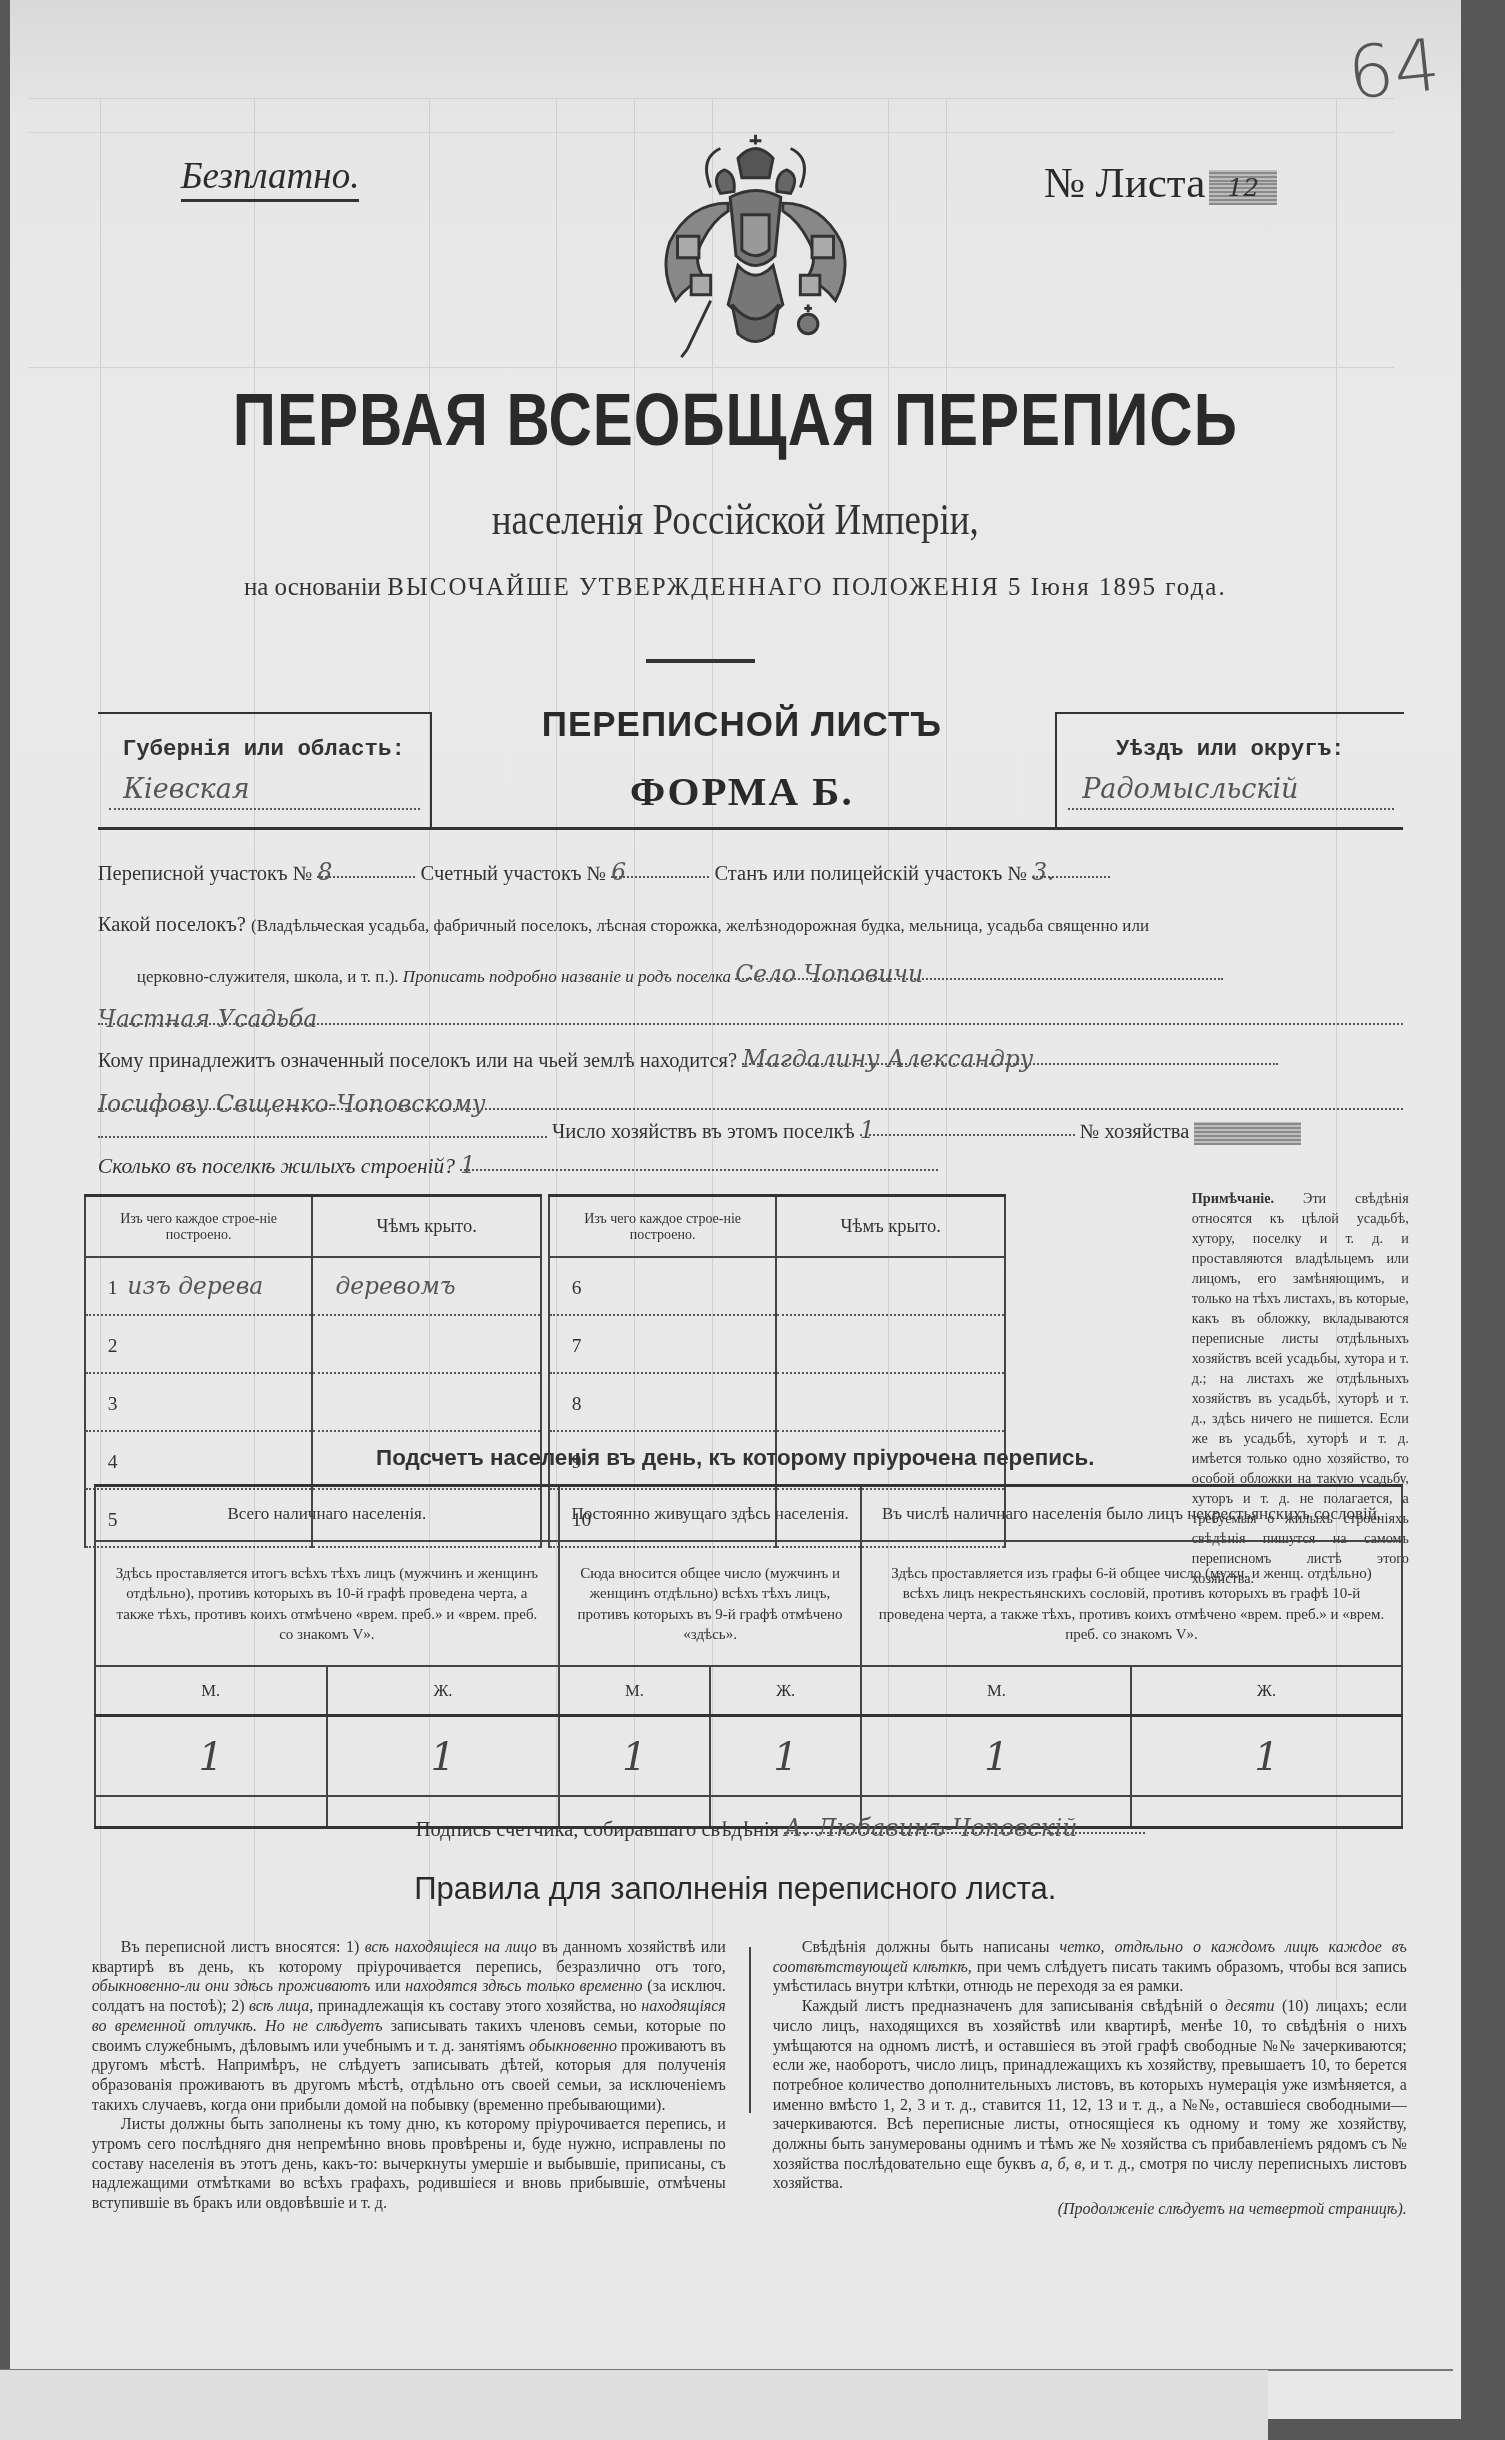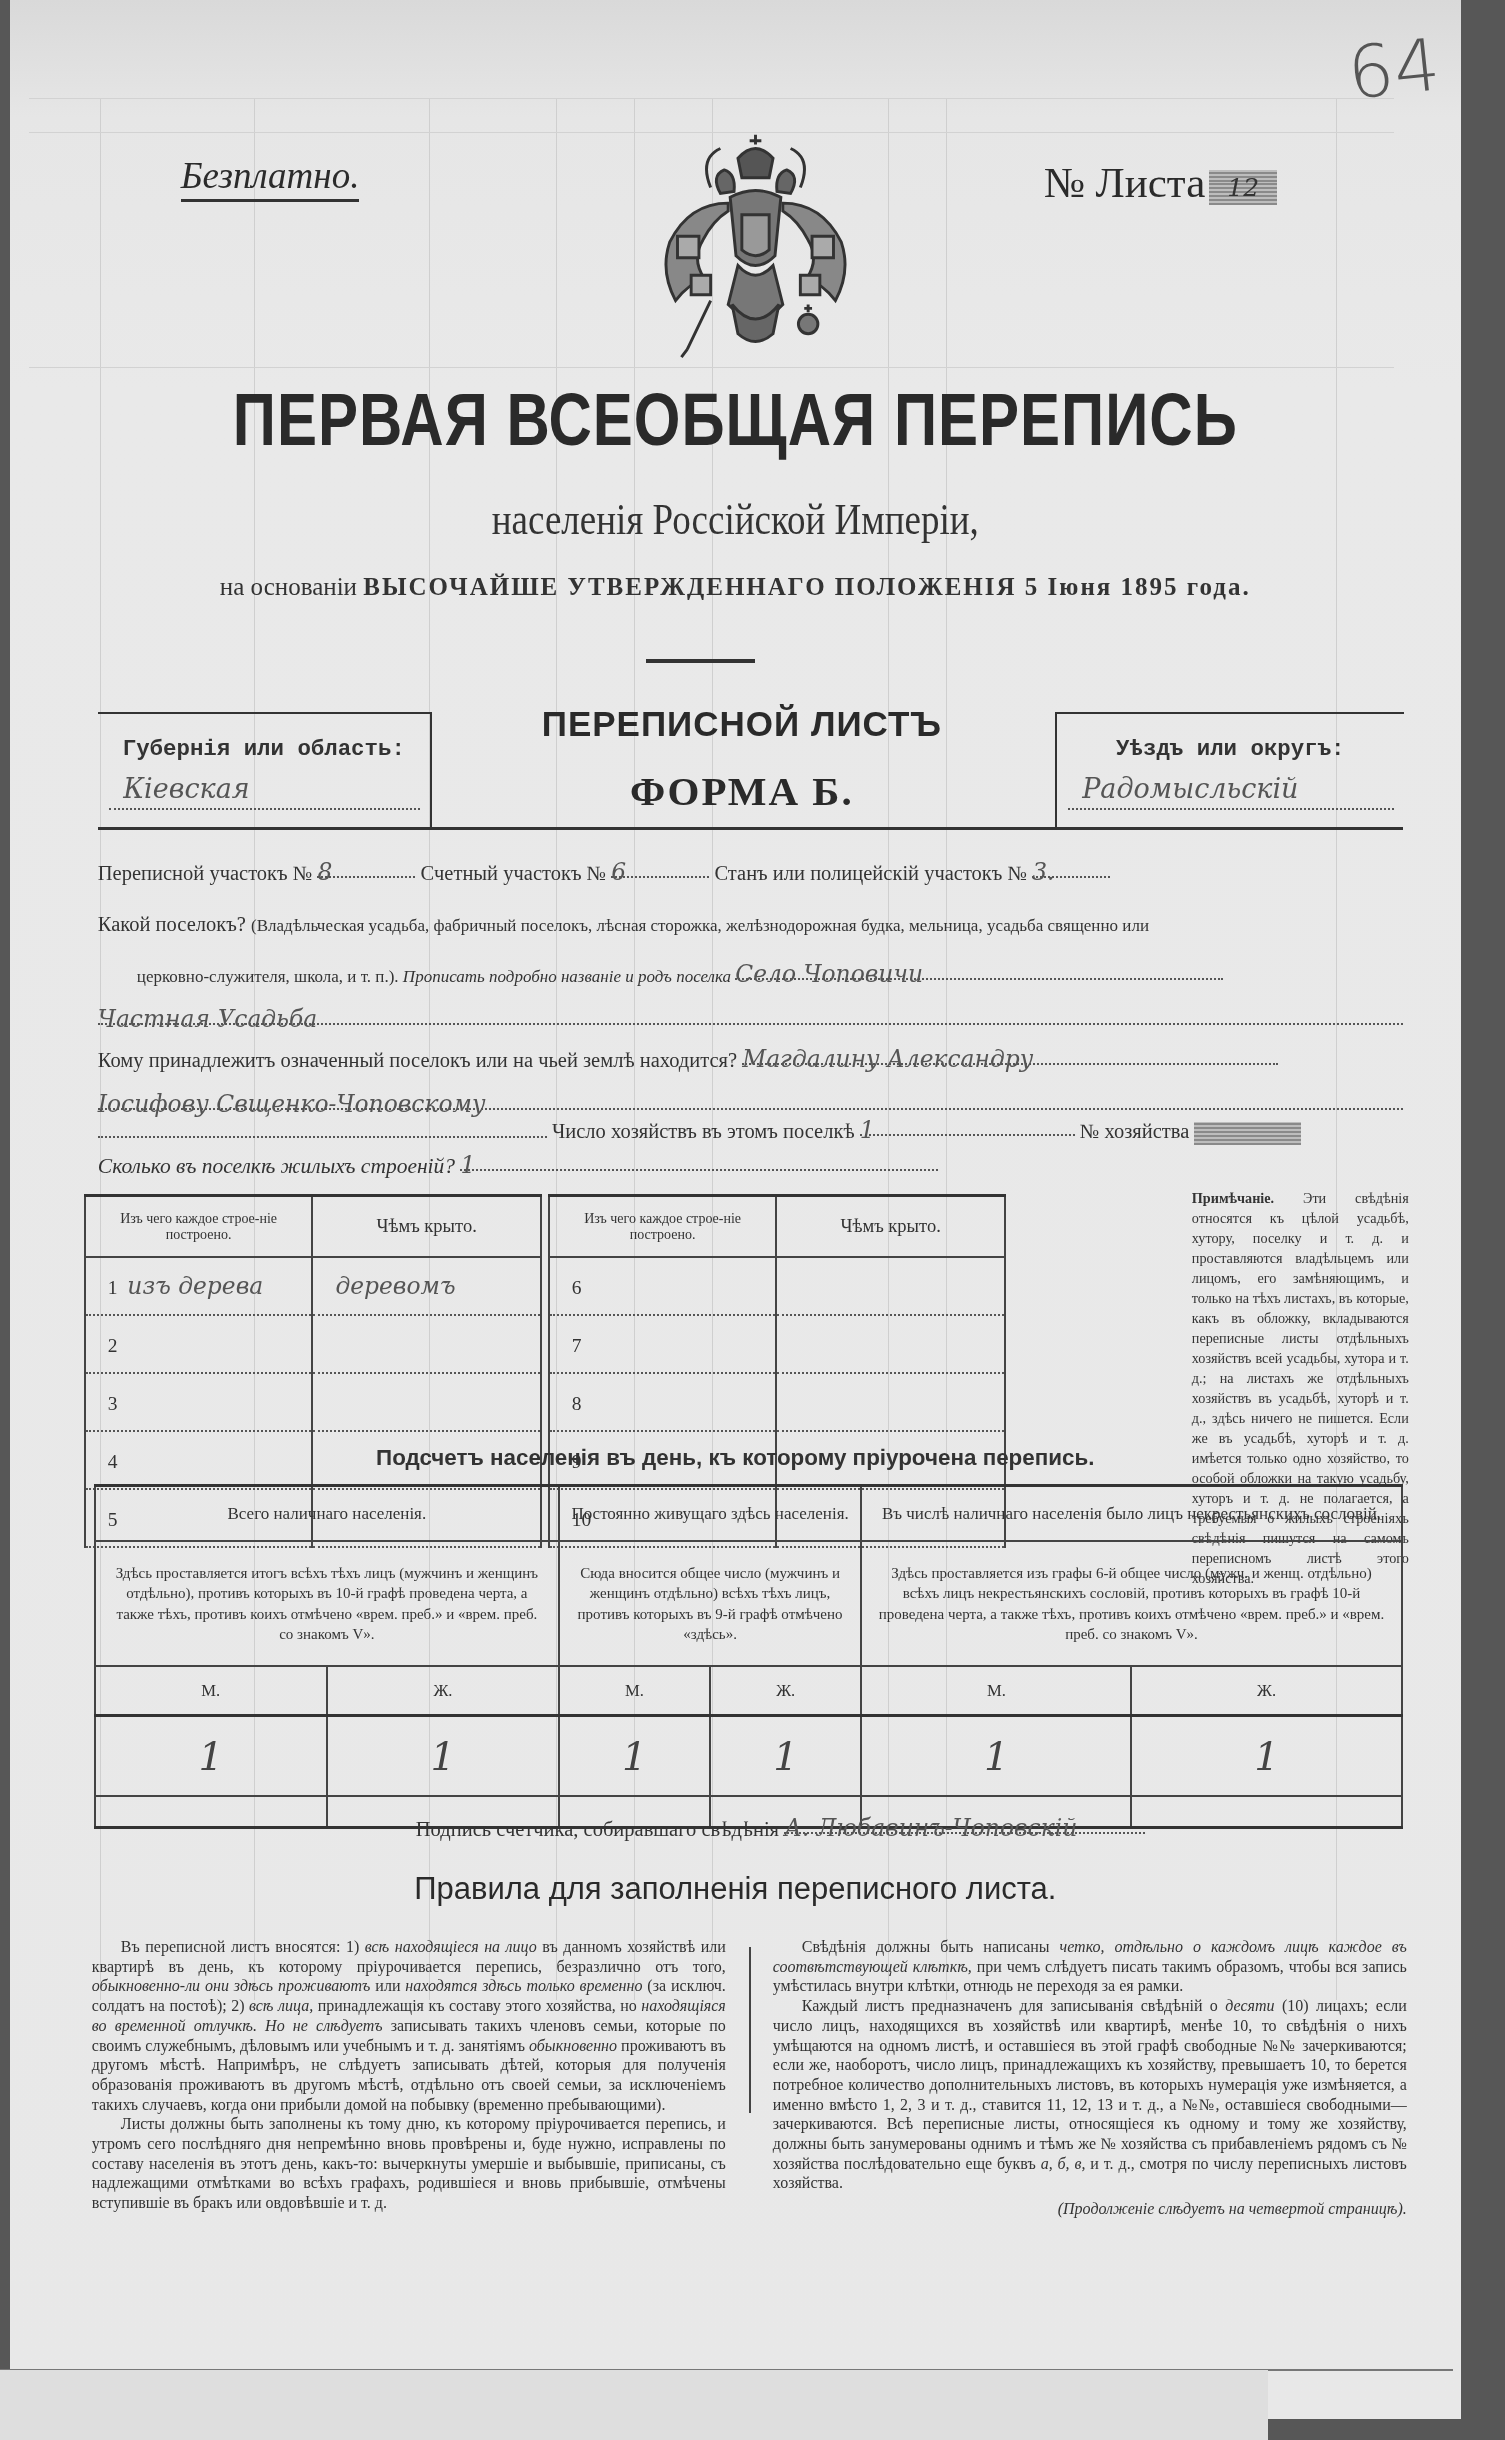--- a/index.html
+++ b/index.html
@@ -34,21 +34,21 @@
     background:repeating-linear-gradient(0deg,#8a8a8a 0 2px,#bdbdbd 2px 3.9px);
     font-family:"DejaVu Serif", serif; font-style:italic; font-size:25px; color:#333; text-align:center; line-height:35px;
   }
   .h1 {
     position:absolute; left:0; width:1451px; top:385px; text-align:center;
     font-family:"Liberation Sans", sans-serif; font-weight:bold; font-size:60px; letter-spacing:1px;
     color:#2a2a2a; transform:scaleY(1.25);
   }
   .h2 { position:absolute; left:0; width:1451px; top:497px; text-align:center; font-size:37px; color:#333; transform:scaleY(1.2); }
   .h3 { position:absolute; left:0; width:1451px; top:573px; text-align:center; font-size:25px; color:#333; }
-  .h3 b { letter-spacing:2px; font-weight:bold; }
+  .h3 b { letter-spacing:2px; font-weight:normal; }
   .rule-short { position:absolute; left:636px; top:659px; width:109px; height:3.9px; background:#333; }
 
   .hdr-box { position:absolute; top:712px; height:115px; border-top:2.9px solid #333; }
   .hdr-left { left:88px; width:332px; border-right:2px solid #333; }
   .hdr-right { left:1045px; width:347px; border-left:2px solid #333; }
   .hdr-bottom { position:absolute; left:88px; top:827px; width:1305px; height:2.9px; background:#333; }
   .hdr-label { position:absolute; width:100%; text-align:center; top:21.5px; font-family:Liberation Mono, monospace; font-weight:bold; font-size:22.4px; color:#333; }
   .hdr-val { position:absolute; left:11.7px; right:9.8px; top:59px; height:35px; border-bottom:2px dotted #555; font-style:italic; font-size:27px; color:#555; padding-left:13.7px; font-family:"DejaVu Serif", serif; }
   .form-title { position:absolute; left:419px; width:626px; text-align:center; top:704px; font-family:"Liberation Sans", sans-serif; font-weight:bold; font-size:35px; color:#2a2a2a; letter-spacing:1px;}
   .form-sub { position:absolute; left:419px; width:626px; text-align:center; top:767px; font-family:"Liberation Serif", serif; font-weight:bold; font-size:41px; color:#2a2a2a; letter-spacing:2px; }

